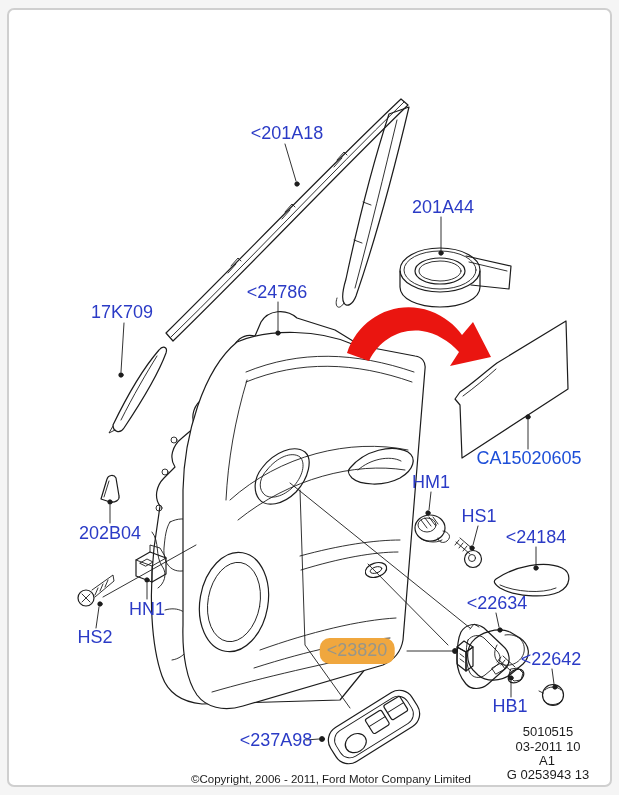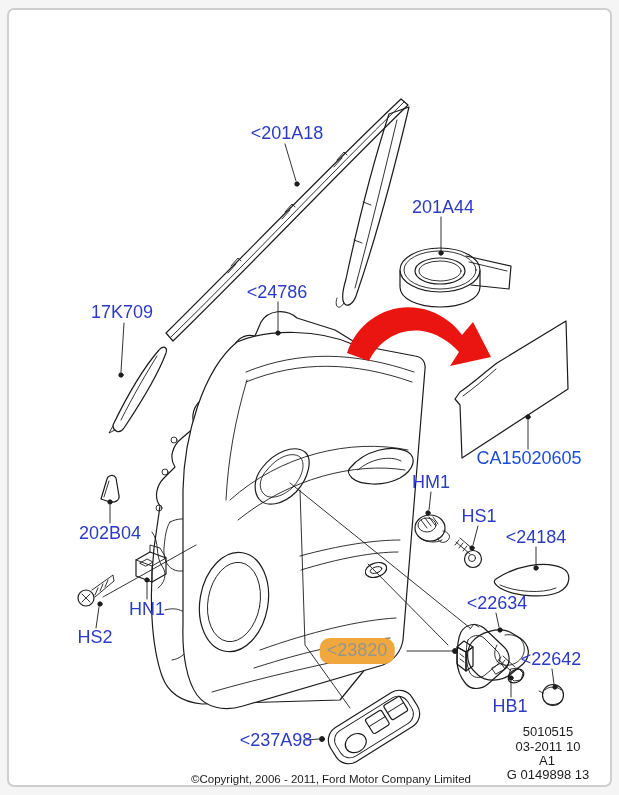--- a/index.html
+++ b/index.html
@@ -247,15 +247,15 @@
 <div class="lbl" style="left:497px;top:603px;">&lt;22634</div>
 <div class="lbl" style="left:551px;top:659px;">&lt;22642</div>
 <div class="lbl" style="left:510px;top:706px;">HB1</div>
 <div class="lbl hl" style="left:357px;top:651px;">&lt;23820</div>
 <div class="lbl" style="left:276px;top:740px;">&lt;237A98</div>
 <div class="lbl magenta" style="left:529px;top:458px;">CA15020605</div>
 
 <div class="plate-line" style="left:548px;top:731px;">5010515</div>
 <div class="plate-line" style="left:548px;top:746px;">03-2011 10</div>
 <div class="plate-line" style="left:547px;top:760px;">A1</div>
-<div class="plate-line" style="left:548px;top:774px;">G 0149898 13</div>
+<div class="plate-line" style="left:548px;top:774px;">G 0253943 13</div>
 
 <div class="copyright" style="left:331px;top:779px;">©Copyright, 2006 - 2011, Ford Motor Company Limited</div>
 
 </body></html>

